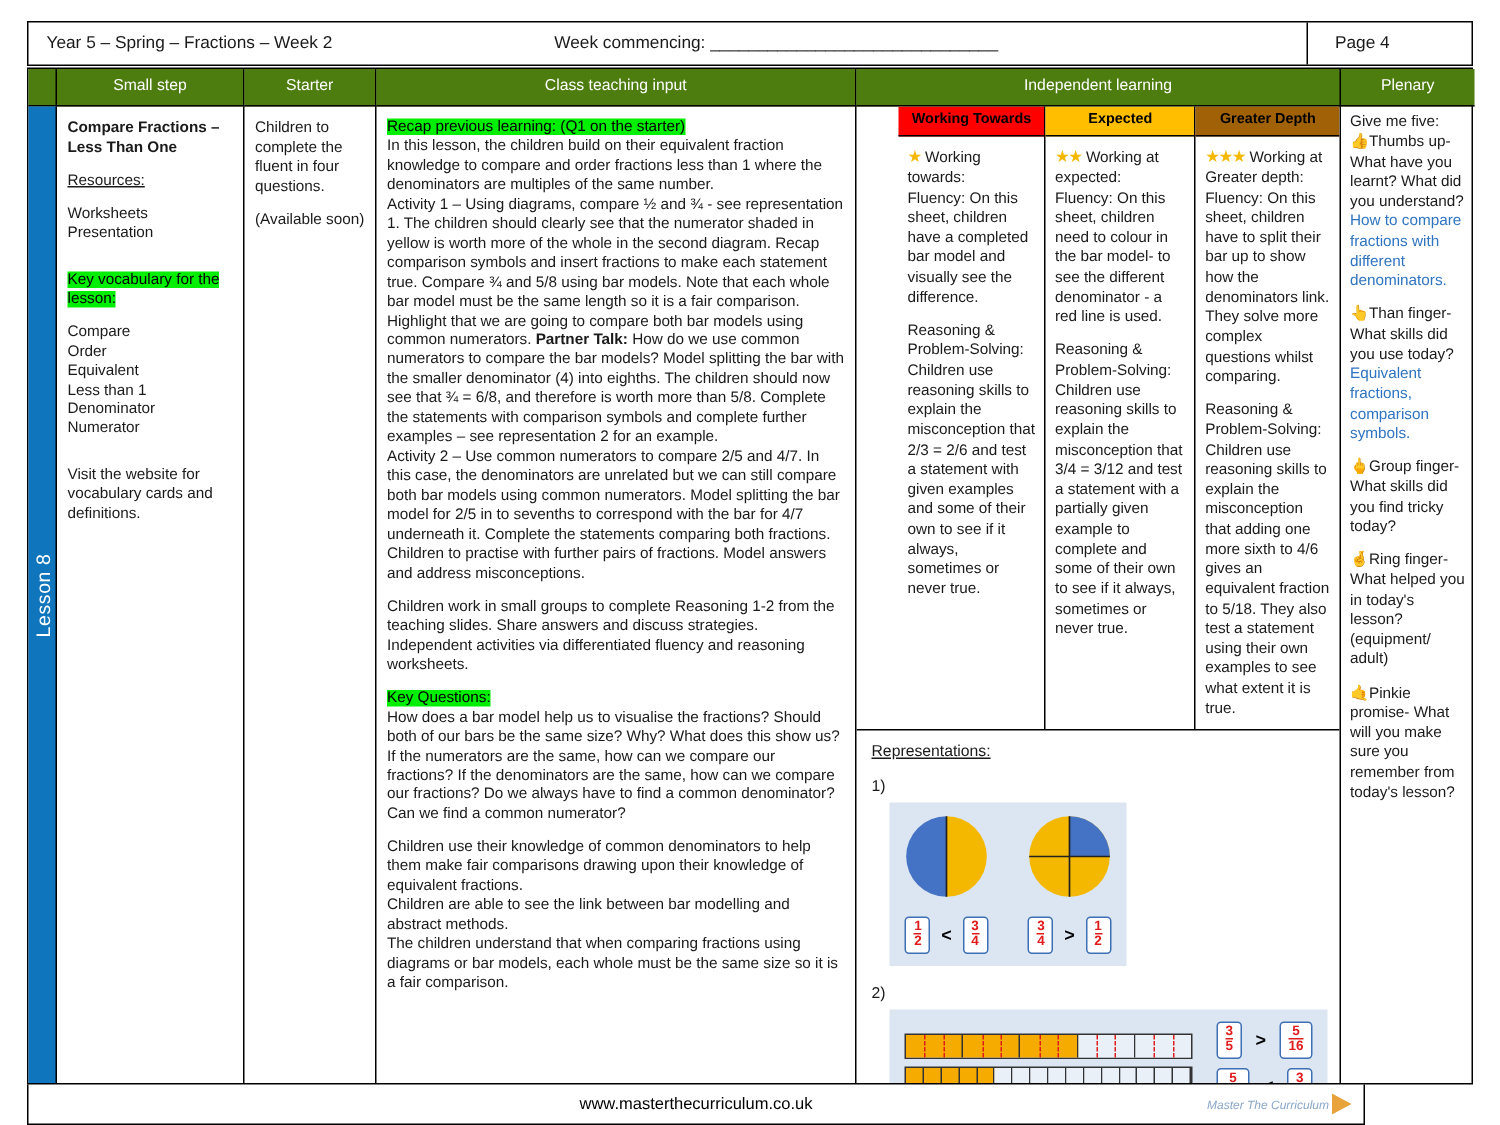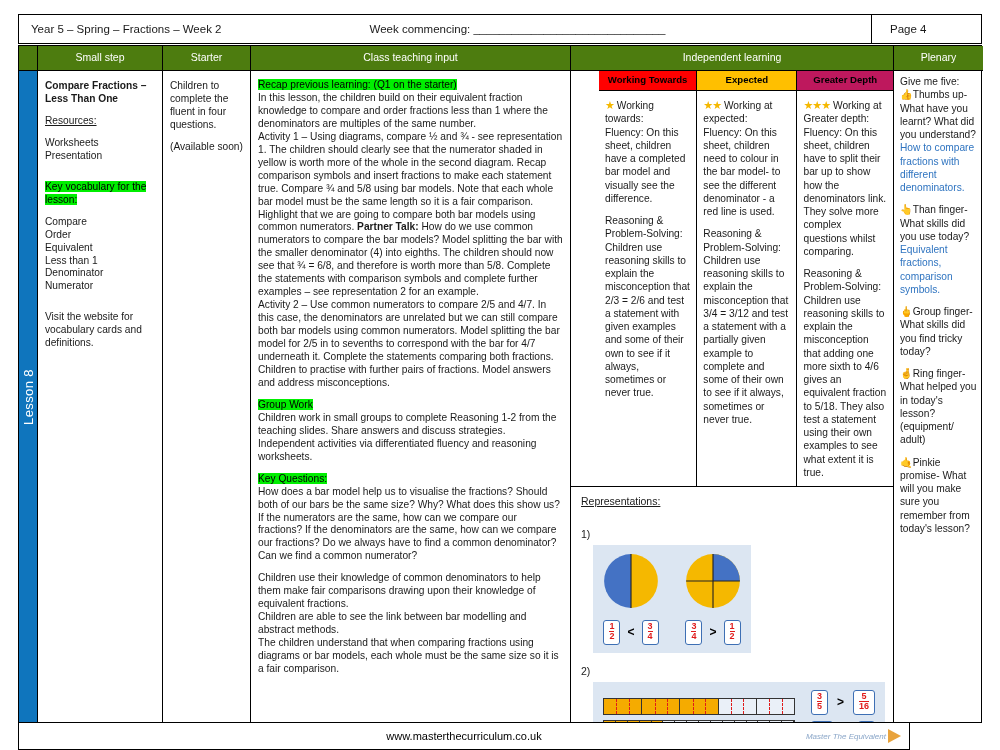--- a/index.html
+++ b/index.html
@@ -91,28 +91,28 @@
   .il-wrap { display: flex; flex-direction: column; height: 100%; }
   .il-top  { display: flex; margin-left: 28px; }
   .il-col  { }
   .ilhdr {
     font-size: 9.6px; font-weight: bold; color: #000;
     text-align: center; padding: 3px 0 4px;
     border-bottom: 1.5px solid #000;
   }
   .ilhdr.wt { background: #ff0000; }
   .ilhdr.ex { background: #ffbf00; }
-  .ilhdr.gd { background: #be185d; }
+  .ilhdr.gd { background: #a16207; }
   .ilbody { padding: 7px 6px; font-size: 10.2px; line-height: 1.3; }
   .stars { letter-spacing: -1px; }
   .star { color: #f5b800; font-size: 11px; }
 
   
   .reps { padding: 8px 8px 4px 10px; border-top: 1.5px solid #000; }
-  .reps-title { text-decoration: underline; font-size: 10.5px; margin-bottom: 19px; }
+  .reps-title { text-decoration: underline; font-size: 10.5px; margin-bottom: 9px; }
   .rep-num { font-size: 10.5px; margin: 0 0 4px 0; }
   .rep-box {
     background: #dce6f2;
     padding: 8px 10px;
     margin: 0 0 12px 12px;
     display: inline-block;
   }
   .pies { display: flex; align-items: center; gap: 26px; }
   .pie-group { display: flex; flex-direction: column; align-items: center; }
   .pie-row { display: flex; align-items: center; gap: 7px; margin-top: 7px; }
@@ -226,21 +226,20 @@
       </div>
     </div>
 
     <div class="cell">
       <div class="pad" style="padding-top:8px;">
         <div><span class="hl">Recap previous learning: (Q1 on the starter)</span></div>
         <div>In this lesson, the children build on their equivalent fraction knowledge to compare and order fractions less than 1 where the denominators are multiples of the same number.</div>
         <div><span>Activity 1 – Using diagrams, compare ½ and ¾ - see representation 1. The children should clearly see that the numerator shaded in yellow is worth more of the whole in the second diagram. Recap comparison symbols and insert fractions to make each statement true. Compare ¾ and 5/8 using bar models. Note that each whole bar model must be the same length so it is a fair comparison.  Highlight that we are going to compare both bar models using common numerators. </span><span class="b">Partner Talk:</span><span> How do we use common numerators to compare the bar models? Model splitting the bar with the smaller denominator (4) into eighths. The children should now see that ¾ = 6/8, and therefore is worth more than 5/8. Complete the statements with comparison symbols and complete further examples – see representation 2 for an example.</span></div>
         <div>Activity 2 – Use common numerators to compare 2/5 and 4/7. In this case, the denominators are unrelated but we can still compare both bar models using common numerators. Model splitting the bar model for 2/5 in to sevenths to correspond with the bar for 4/7 underneath it. Complete the statements comparing both fractions. Children to practise with further pairs of fractions. Model answers and address misconceptions.</div>
         <div class="blank"></div>
-        <div><span class="hl">Group Work</span></div>
         <div>Children work in small groups to complete Reasoning 1-2 from the teaching slides. Share answers and discuss strategies. Independent activities via differentiated fluency and reasoning worksheets.</div>
         <div class="blank"></div>
         <div><span class="hl">Key Questions:</span></div>
         <div>How does a bar model help us to visualise the fractions? Should both of our bars be the same size? Why? What does this show us? If the numerators are the same, how can we compare our fractions? If the denominators are the same, how can we compare our fractions? Do we always have to find a common denominator? Can we find a common numerator?</div>
         <div class="blank"></div>
         <div>Children use their knowledge of common denominators to help them make fair comparisons drawing upon their knowledge of equivalent fractions.</div>
         <div>Children are able to see the link between bar modelling and abstract methods.</div>
         <div>The children understand that when comparing fractions using diagrams or bar models, each whole must be the same size so it is a fair comparison.</div>
       </div>
     </div>
@@ -431,18 +430,18 @@
           <span class="hand">🤙</span><span>Pinkie</span>
           <span>promise- What will you make sure you remember from today's lesson?</span>
         </div>
       </div>
     </div>
   </div>
 
   <div class="footer">
     <div class="url">www.masterthecurriculum.co.uk</div>
     <div class="logo">
-      <span class="logo-text">Master  The  Equivalent</span>
+      <span class="logo-text">Master  The  Curriculum</span>
       <span class="pencil"></span>
     </div>
   </div>
 
 </div>
 
 </body></html>

